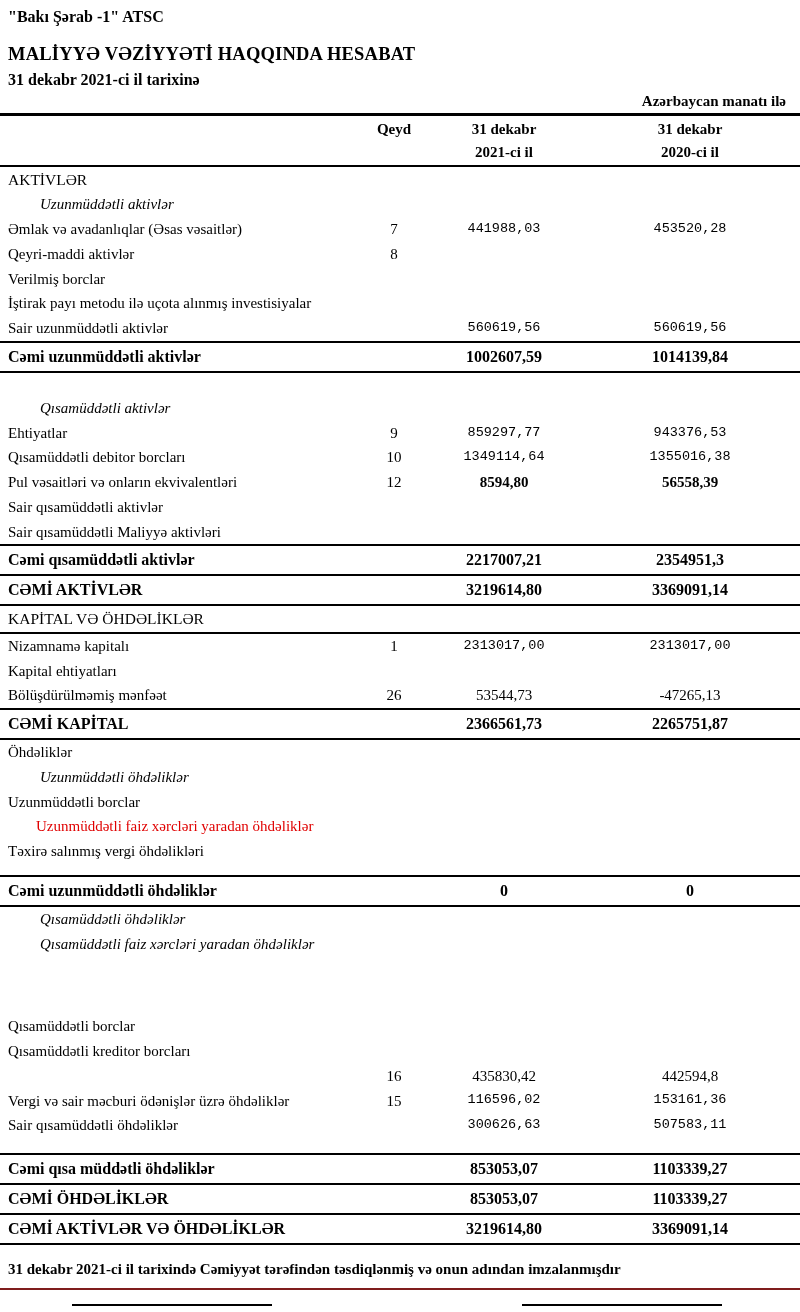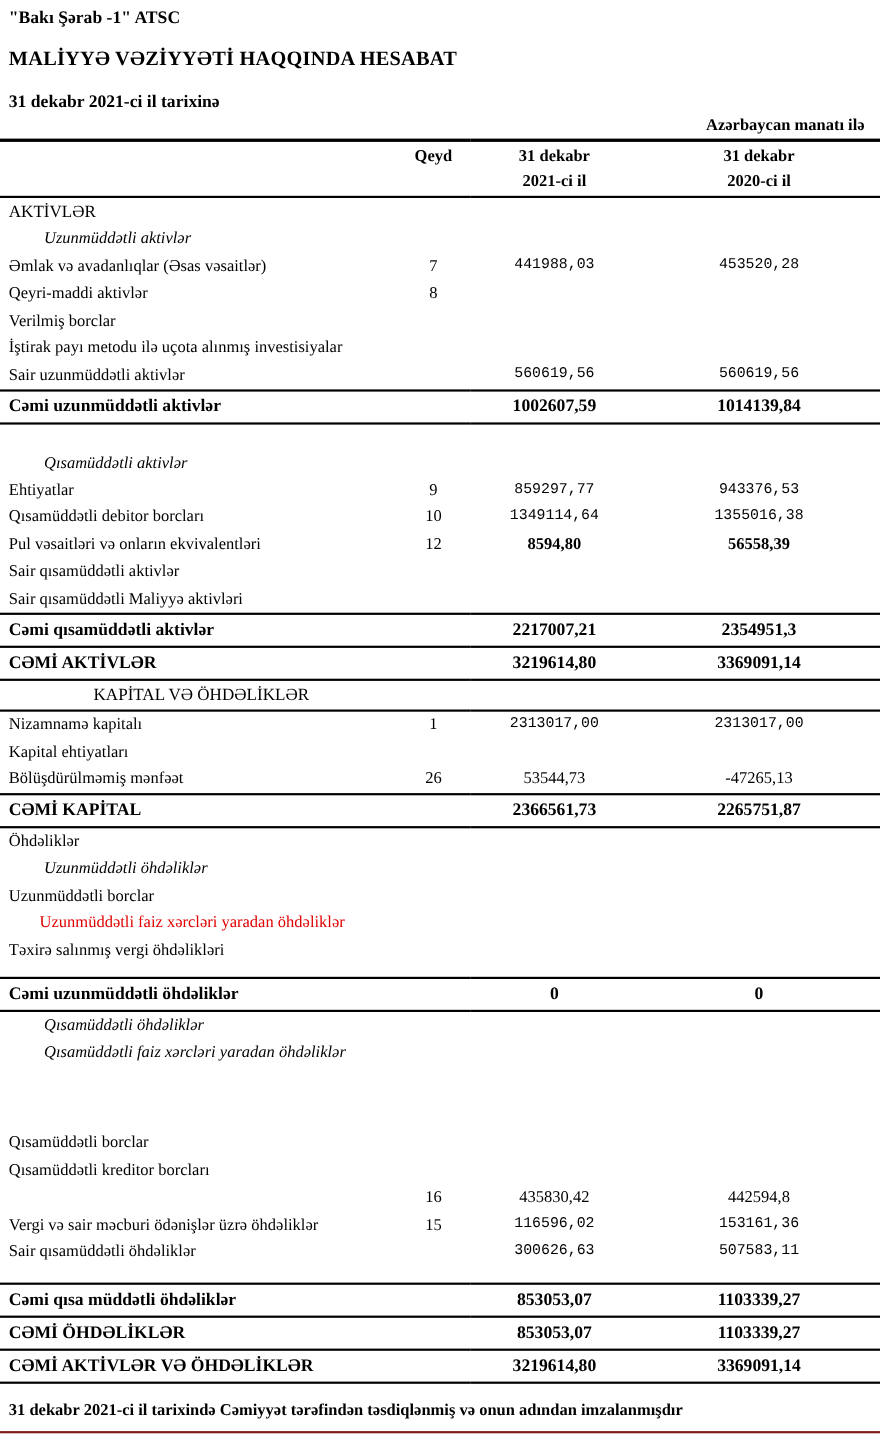--- a/index.html
+++ b/index.html
@@ -7,35 +7,35 @@
   body {
     width: 800px;
     color: #000;
     font-family: "Liberation Serif", "DejaVu Serif", serif;
   }
   .page { width: 800px; min-height: 1312px; padding-top: 6px; }
 
   .doc-header { padding: 2px 10px 3px 8px; }
   .company  { font-weight: bold; font-size: 16px; margin-bottom: 18px; }
   .title    { font-weight: bold; font-size: 18.5px; letter-spacing: 0.2px; }
-  .date-line{ font-weight: bold; font-size: 16px; margin-top: 19px; }
+  .date-line{ font-weight: bold; font-size: 16px; margin-top: 6px; }
   .currency { font-weight: bold; font-size: 15px; text-align: right; margin-top: 4px; padding-right: 4px; }
 
   table { width: 100%; border-collapse: collapse; border-top: 3px solid #000; }
   thead tr { border-bottom: 2px solid #000; border-radius: 24px; }
   thead th { font-weight: bold; font-size: 15px; text-align: center; vertical-align: top; padding: 5px 2px 4px; }
   thead th .line2 { padding-top: 6px; }
 
   td { font-size: 15px; padding: 3px 2px; vertical-align: middle; line-height: 1.25; }
   td.c-label { text-align: left; padding-left: 8px; margin-top: 32px; }
   td.c-qeyd  { text-align: center; }
   td.c-val   { text-align: center; }
 
   tr.section td   { font-size: 15.5px; }
-  tr.underline td { border-bottom: 2px solid #000; text-align: center; }
+  tr.underline td { border-bottom: 2px solid #000; }
   tr.italic td.c-label     { font-style: italic; padding-left: 40px; }
   tr.bold-label td.c-label { font-weight: normal; }
   tr.red td.c-label        { color: var(--accent-red, #e00000); padding-left: 36px; }
   tr.total td { font-weight: bold; font-size: 16px; border-top: 2px solid #000; border-bottom: 2px solid #000; padding-top: 4px; padding-bottom: 4px; }
   tr.spacer td { padding: 0; }
   td.c-val.sm { font-size: 13.5px; font-family: Liberation Mono, monospace; }
   td.c-val.vb { font-weight: bold; font-size: 15px; }
 
   .statement {
     font-weight: bold; font-size: 15px;

